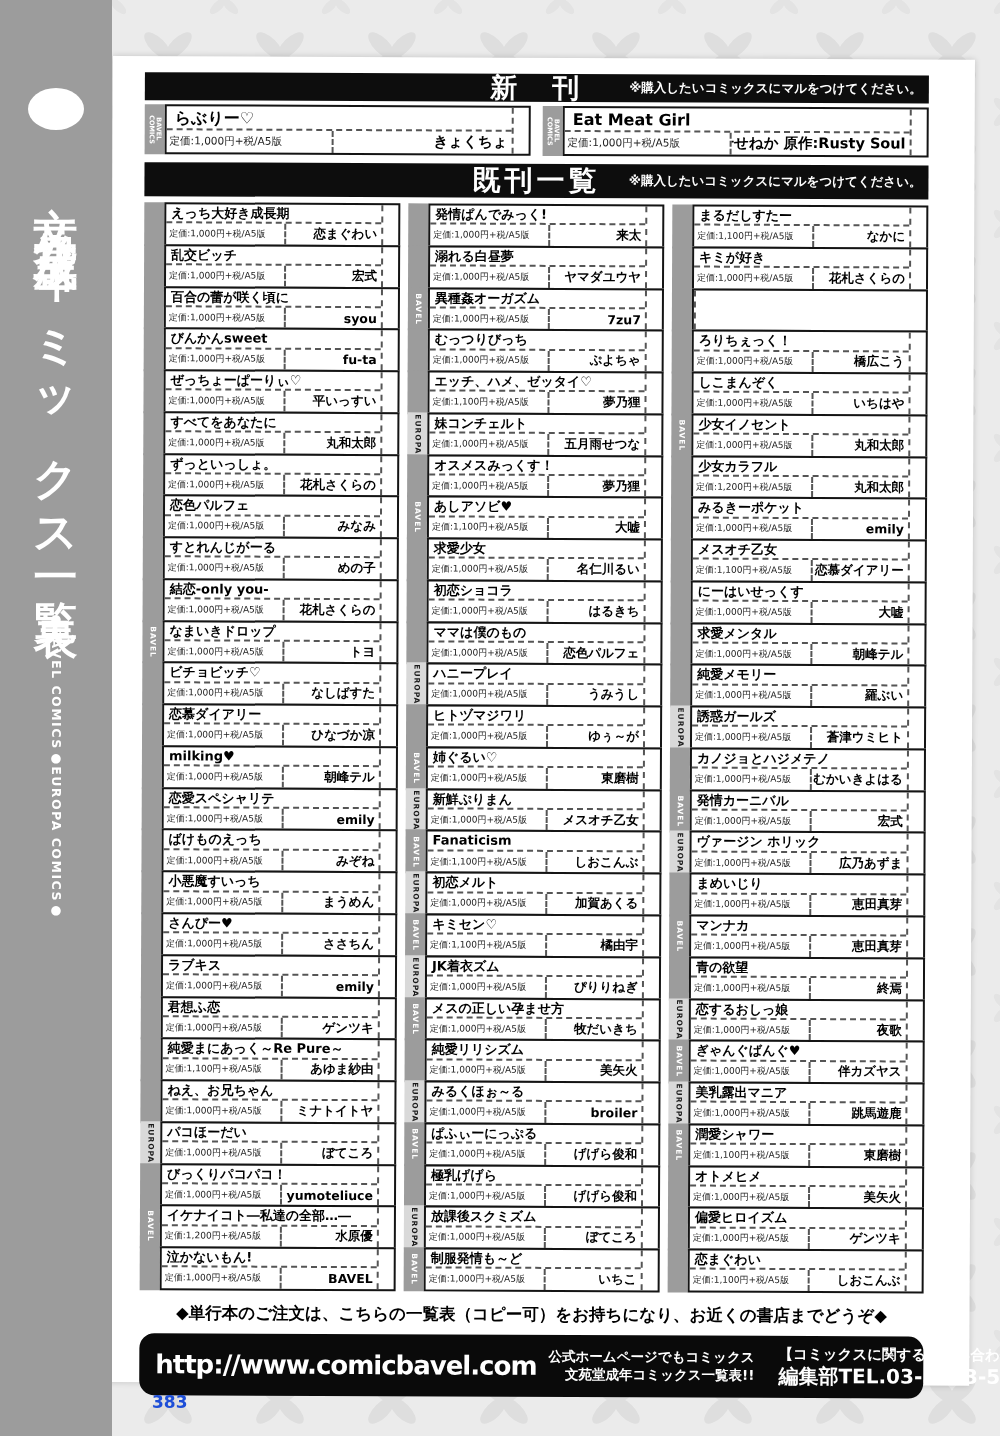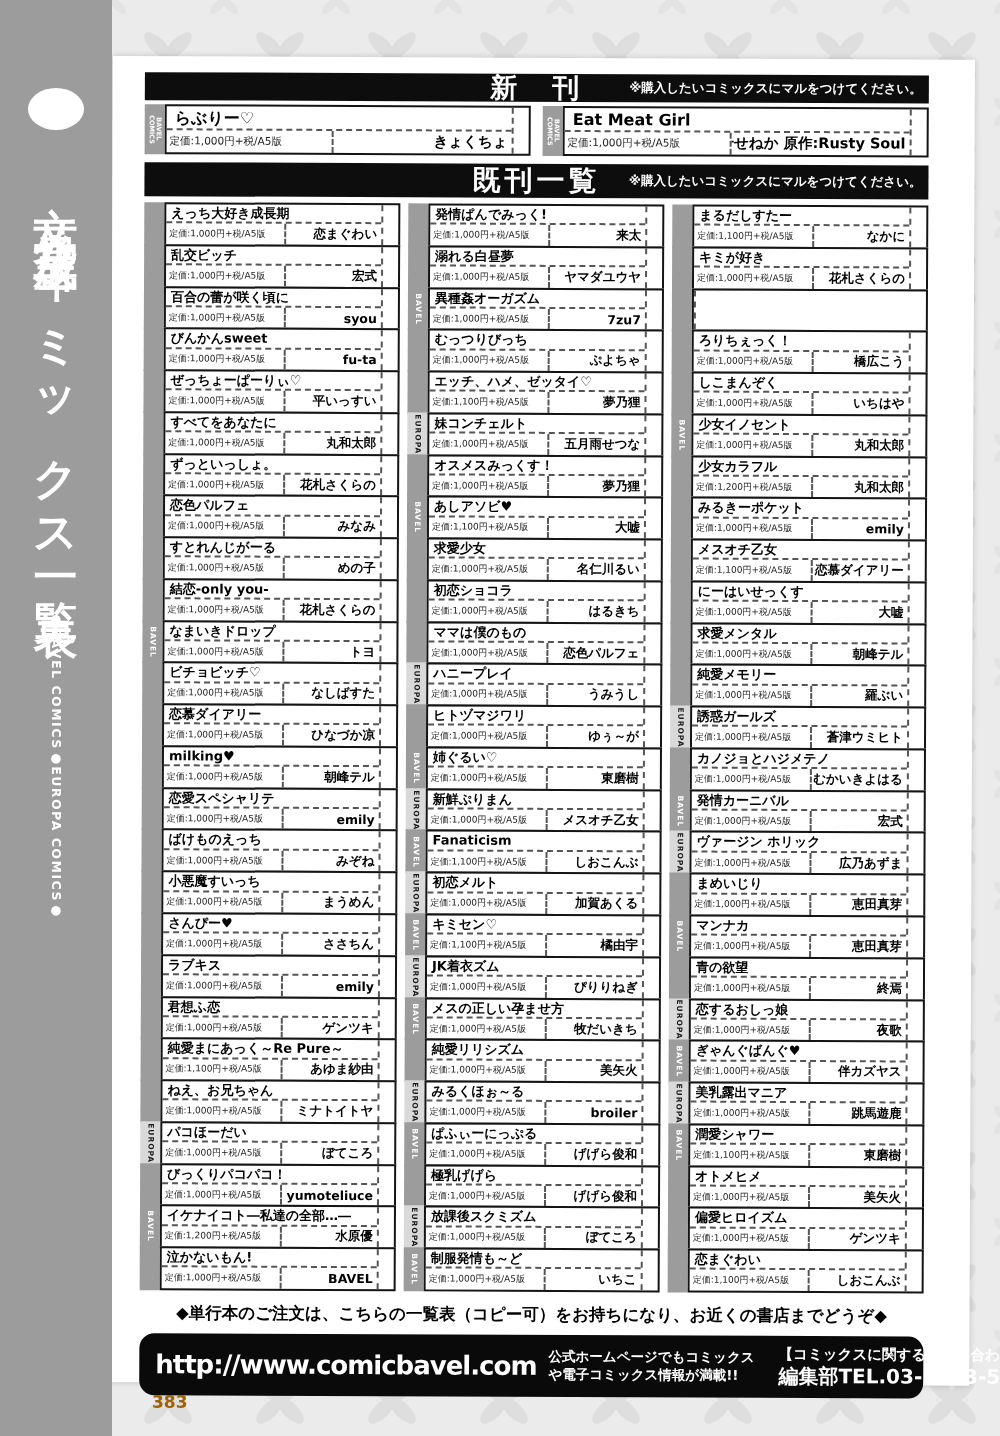--- a/index.html
+++ b/index.html
@@ -85,26 +85,26 @@
   .col .entry{flex:1;min-height:0;}
   .col .entry + .entry{margin-top:-2px;}
 
   
   .order-note{text-align:center;font-weight:bold;font-size:16.5px;margin-top:12px;white-space:nowrap;}
   .url-bar{
     margin-top:9px;background:#0a0a0a;border-radius:15px;height:62px;
     display:flex;align-items:center;color:#fff;padding:0 16px;gap:12px;
   }
   .url{font-size:26px;font-weight:bold;white-space:nowrap;letter-spacing:-1px;}
-  .promo{flex:1;font-size:13.5px;font-weight:bold;line-height:1.3;text-align:left;white-space:nowrap;}
+  .promo{flex:1;font-size:13.5px;font-weight:bold;line-height:1.3;text-align:right;white-space:nowrap;}
   .vdiv{width:2px;background:#fff;align-self:stretch;margin:8px 0;}
   .contact{line-height:1.25;white-space:nowrap;padding-right:4px;}
   .contact-label{display:block;font-size:14.5px;font-weight:bold;}
   .contact-tel{display:block;font-size:20px;font-weight:bold;}
-  .pageno{position:absolute;left:152px;top:1392px;font-size:17px;font-weight:bold;color:#a16207;z-index:1;}
+  .pageno{position:absolute;left:152px;top:1392px;font-size:17px;font-weight:bold;color:#1d4ed8;z-index:1;}
 </style>
 </head>
 <body>
 
 <svg class="bg" width="1000" height="1436" aria-hidden="true">
   <defs>
     <g id="quat-big" fill="#dedede">
       <ellipse rx="17" ry="7.5" transform="rotate(45) translate(15,0)"></ellipse>
       <ellipse rx="17" ry="7.5" transform="rotate(135) translate(15,0)"></ellipse>
       <ellipse rx="17" ry="7.5" transform="rotate(225) translate(15,0)"></ellipse>
@@ -1188,21 +1188,21 @@
   </div>
       </div>
     </div>
 
   <div class="order-note">◆単行本のご注文は、こちらの一覧表（コピー可）をお持ちになり、お近くの書店までどうぞ◆</div>
 
   <div class="url-bar">
     <span class="url">http://www.comicbavel.com</span>
     <span class="promo">
       <span>公式ホームページでもコミックス</span><br>
-      <span>や電子コミックス情報が満載!!</span>
+      <span>文苑堂成年コミックス一覧表!!</span>
     </span>
     <span class="vdiv"></span>
     <span class="contact">
       <span class="contact-label">【コミックスに関するお問い合わせ】</span>
       <span class="contact-tel">編集部TEL.03-5283-5185</span>
     </span>
   </div>
 </div>
 
 <div class="pageno">383</div>

